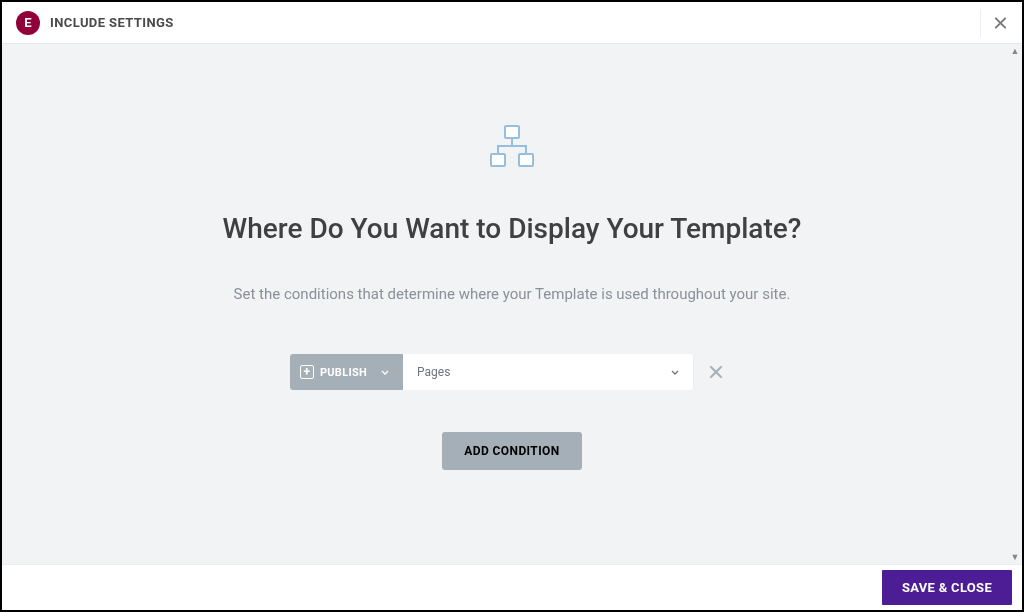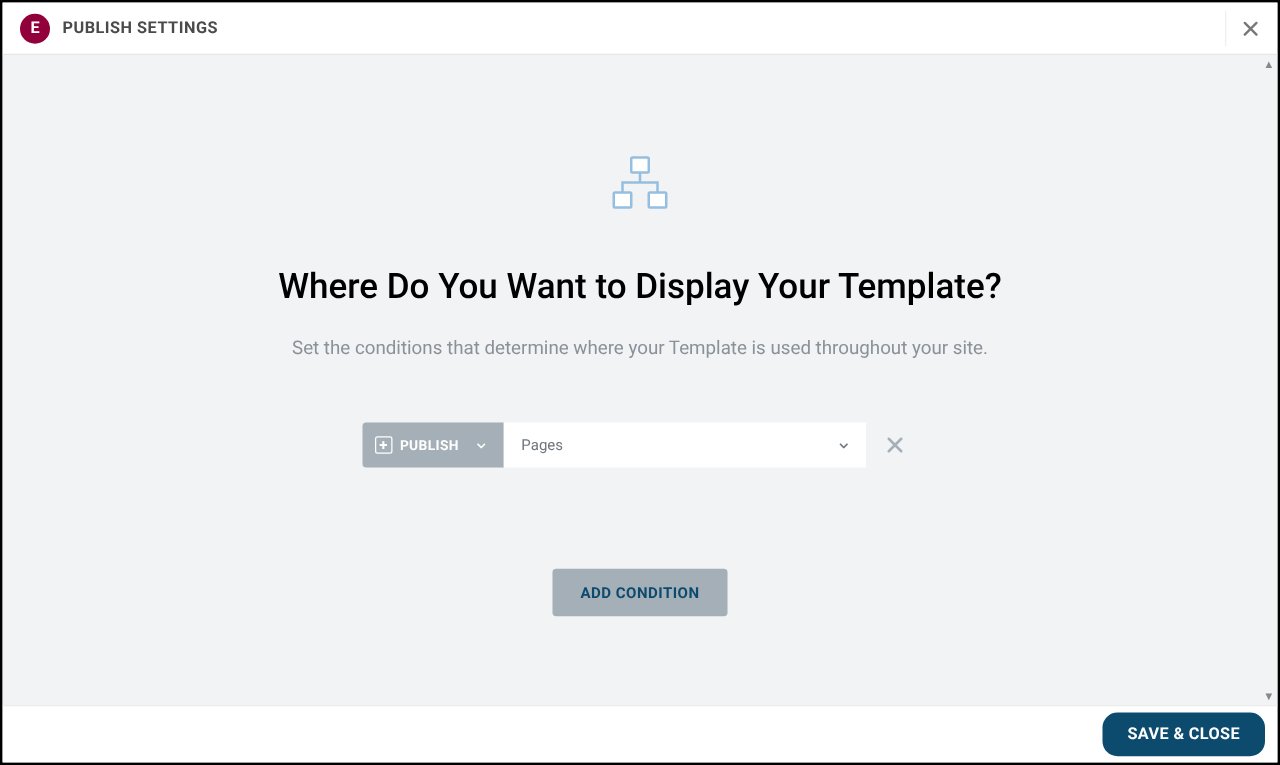--- a/index.html
+++ b/index.html
@@ -6,44 +6,44 @@
   html, body { width: 1024px; height: 612px; font-family: -apple-system, BlinkMacSystemFont, "Segoe UI", Roboto, Arial, sans-serif; overflow: hidden; }
   body { border: 2px solid #000; background: #fff; display: flex; flex-direction: column; }
   .header { height: 42px; display: flex; align-items: center; padding: 0 14px; border-bottom: 1px solid #e6e6e6; background: #fff; }
   .brand-icon { width: 24px; height: 24px; border-radius: 50%; background: #92003B; color: #fff; display: flex; align-items: center; justify-content: center; font-weight: 700; font-size: 13px; margin-right: 10px; }
   .header-title { font-size: 13px; font-weight: 700; letter-spacing: 0.4px; color: #4a4a4a; }
   .header-spacer { flex: 1; }
   .header-close { width: 28px; height: 28px; display: flex; align-items: center; justify-content: center; color: #777; cursor: pointer; border-left: 1px solid #eee; padding-left: 12px; }
   .content-wrap { flex: 1; position: relative; background: #f1f3f5; overflow: hidden; }
   .content { min-height: 100%; padding: 60px 30px 40px; display: flex; flex-direction: column; align-items: center; }
   .hero-icon { margin-bottom: 40px; margin-top: 20px; color: #96bede; }
-  .heading { font-size: 28px; font-weight: 500; color: #000000; margin-bottom: 22px; text-align: center; }
+  .heading { font-size: 28px; font-weight: 500; color: #404040; margin-bottom: 38px; text-align: center; }
   .desc { font-size: 15px; color: #8a9199; text-align: center; line-height: 1.55; margin-bottom: 48px; max-width: 640px; }
   .cond-row { display: flex; align-items: center; gap: 0; margin-bottom: 42px; }
   .include-sel { background: #a4afb7; color: #fff; height: 36px; display: flex; align-items: center; padding: 0 14px 0 10px; font-size: 11px; font-weight: 700; letter-spacing: 0.3px; border-radius: 3px 0 0 3px; cursor: pointer; }
   .include-sel .plus { width: 14px; height: 14px; border: 1.5px solid #fff; border-radius: 2px; display: flex; align-items: center; justify-content: center; margin-right: 6px; font-size: 12px; line-height: 1; }
   .include-sel .chev { margin-left: 14px; }
   .sel { background: #fff; height: 36px; display: flex; align-items: center; padding: 0 14px; font-size: 12px; color: #6d757d; border-right: 1px solid #eceef0; cursor: pointer; justify-content: space-between; }
   .sel.first { width: 291px; }
   .sel.second { width: 200px; border-radius: 0 3px 3px 0; border-right: none; }
   .row-remove { width: 36px; height: 36px; display: flex; align-items: center; justify-content: center; color: #a4afb7; cursor: pointer; margin-left: 4px; }
-  .add-btn { background: #a4afb7; color: #0c4a6e; font-size: 12px; font-weight: 700; letter-spacing: 0.4px; padding: 12px 22px; border-radius: 3px; cursor: pointer; margin-top: 39px; }
+  .add-btn { background: #a4afb7; color: #000000; font-size: 12px; font-weight: 700; letter-spacing: 0.4px; padding: 12px 22px; border-radius: 3px; cursor: pointer; }
   .scrollbar { position: absolute; right: 0; top: 0; width: 14px; height: 100%; background: #f1f3f5; }
   .scroll-arrow { height: 14px; display: flex; align-items: center; justify-content: center; color: #888; font-size: 9px; cursor: pointer; }
   .scroll-track { position: absolute; top: 14px; bottom: 14px; left: 0; right: 0; }
   .footer { height: 46px; background: #fff; display: flex; align-items: center; justify-content: flex-end; padding: 0 10px; border-top: 1px solid #ececec; }
-  .save-btn { background: #0c4a6e; color: #fff; font-size: 13px; font-weight: 700; letter-spacing: 0.3px; padding: 10px 20px; border-radius: 12px; cursor: pointer; }
+  .save-btn { background: #4c1d95; color: #fff; font-size: 13px; font-weight: 700; letter-spacing: 0.3px; padding: 10px 20px; border-radius: 1px; cursor: pointer; }
   .chev svg, .row-remove svg, .header-close svg { display: block; }
 </style>
 </head>
 <body>
 
 <div class="header">
   <div class="brand-icon">E</div>
-  <div class="header-title">PUBLISH SETTINGS</div>
+  <div class="header-title">INCLUDE SETTINGS</div>
   <div class="header-spacer"></div>
   <div class="header-close">
     <svg width="16" height="16" viewBox="0 0 16 16">
         <path d="M3 3 L13 13 M13 3 L3 13" stroke="currentColor" stroke-width="2" fill="none" stroke-linecap="round"></path>
       </svg>
   </div>
 </div>
 
 <div class="content-wrap">
   <div class="content">

